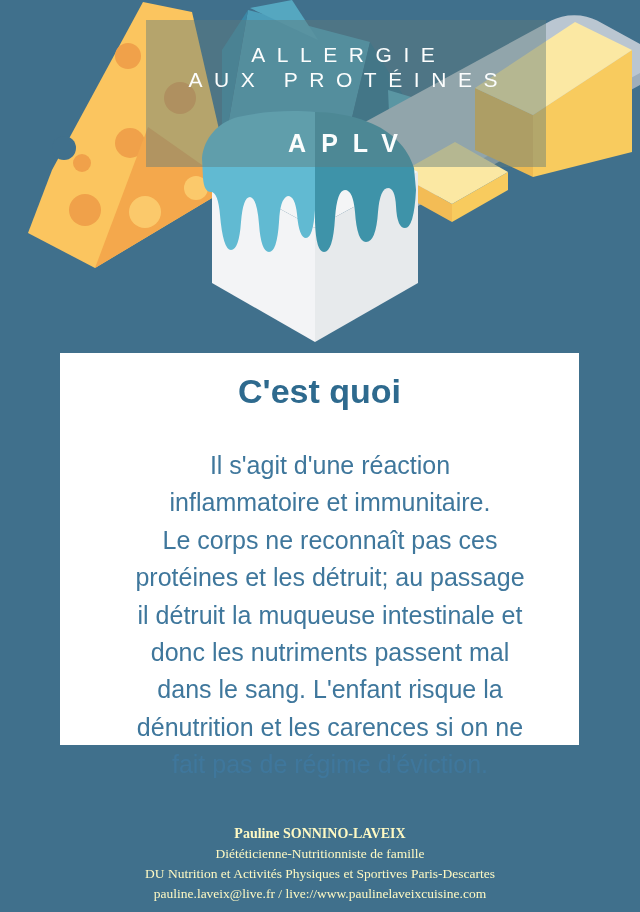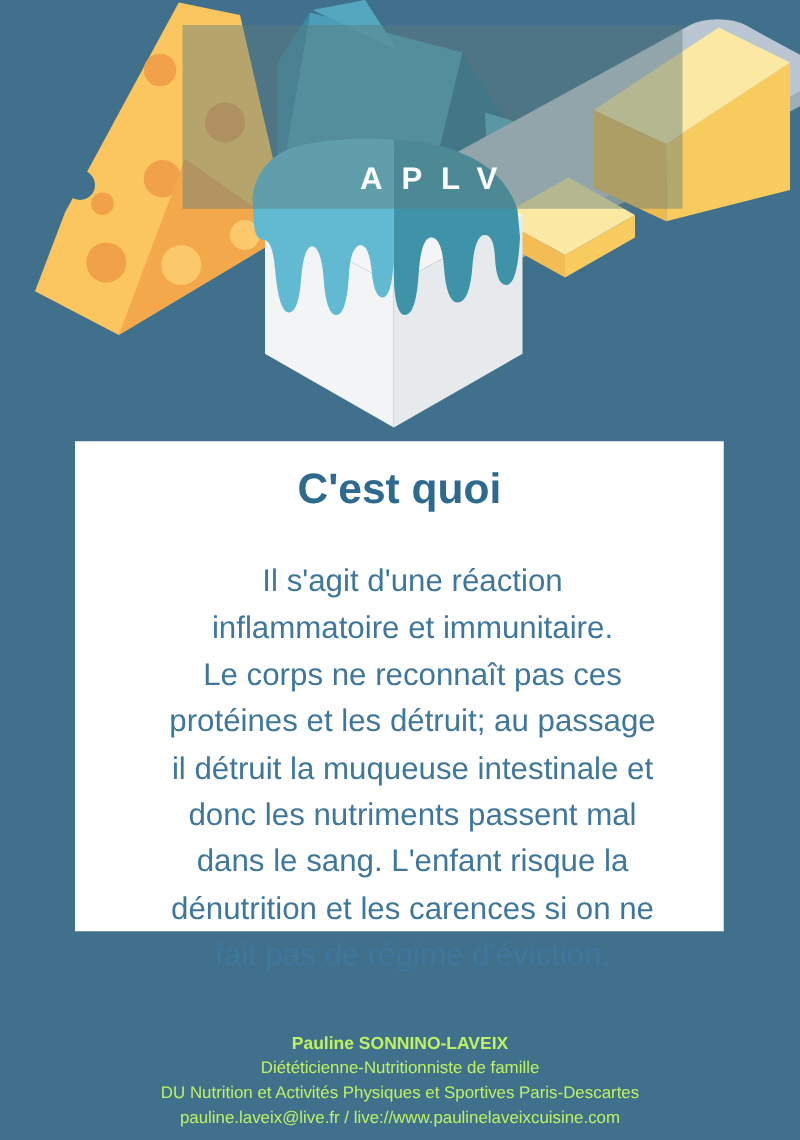--- a/index.html
+++ b/index.html
@@ -44,21 +44,21 @@
   .card-body{
     position:absolute;top:94px;left:0;right:0;text-align:center;
     font-size:25px;line-height:37.4px;font-weight:400;color:#3F779C;
     white-space:pre-line;
     padding-left:21px;
   }
 
   
   .footer{
     position:absolute;left:0;right:0;top:824px;text-align:center;
-    color:#bef264;font-size:13.5px;line-height:20px;
+    color:#fef9c3;font-size:13.5px;line-height:20px;font-family:Liberation Serif, serif;
   }
   .footer .author-name{font-weight:700;font-size:14px;}
 </style>
 </head>
 <body>
 
 <div class="poster">
 
   <svg class="hero" viewBox="0 0 640 355" width="640" height="355" aria-hidden="true">
 
@@ -125,20 +125,22 @@
                Q 395,188 388,188 Q 380,188 378,212
                Q 376,242 366,242 Q 357,242 355,212
                Q 353,190 345,190 Q 337,190 335,218
                Q 333,252 324,252 Q 316,252 315,222 Z" fill="#3E93A9"></path>
     </g>
 
     <rect x="146" y="20" width="400" height="147" fill="rgba(95,124,124,0.45)"></rect>
   </svg>
 
   <div class="title-block">
+    <div class="title-line l1">ALLERGIE</div>
+    <div class="title-line l2">AUX PROTÉINES</div>
     <div class="title-acronym">APLV</div>
   </div>
 
   <div class="card">
     <div class="card-heading">C'est quoi</div>
     <div class="card-body">Il s'agit d'une réaction
 inflammatoire et immunitaire.
 Le corps ne reconnaît pas ces
 protéines et les détruit; au passage
 il détruit la muqueuse intestinale et

